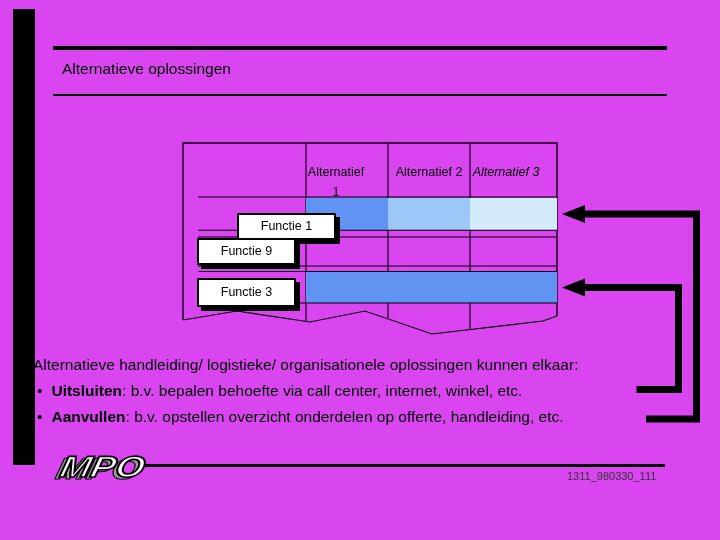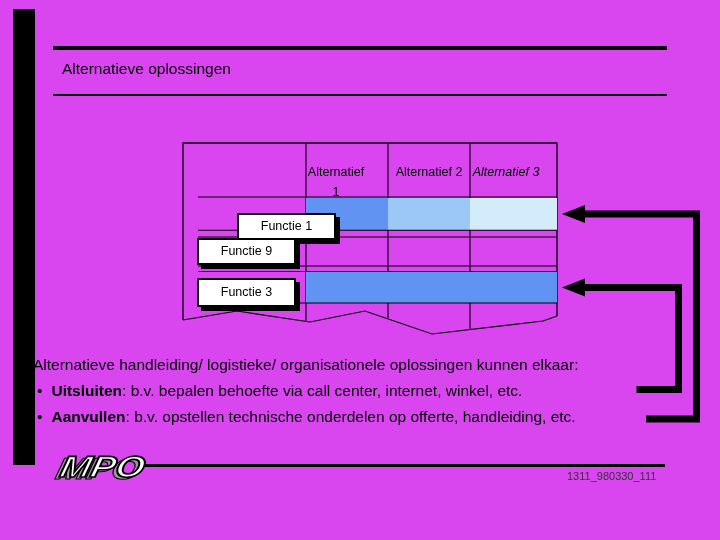--- a/index.html
+++ b/index.html
@@ -78,21 +78,21 @@
   <div class="abs colhead" style="left:388px;width:82px;">Alternatief 2</div>
   <div class="abs colhead" style="left:470px;width:72px;font-style:italic;">Alternatief 3</div>
 
   <div class="abs labelbox" style="top:213px;height:23px;line-height:23px;margin-left:40px;">Functie 1</div>
   <div class="abs labelbox" style="top:238px;height:23px;line-height:23px;">Functie 9</div>
   <div class="abs labelbox" style="top:278px;height:25px;line-height:25px;">Functie 3</div>
 
   <div class="abs" id="body-text">
     <div>Alternatieve handleiding/ logistieke/ organisationele oplossingen kunnen elkaar:</div>
     <div><span class="bullet">•</span><b>Uitsluiten</b><span>: b.v. bepalen behoefte via call center, internet, winkel, etc.</span></div>
-    <div><span class="bullet">•</span><b>Aanvullen</b><span>: b.v. opstellen technische onderdelen op offerte, handleiding, etc.</span></div>
+    <div><span class="bullet">•</span><b>Aanvullen</b><span>: b.v. opstellen overzicht onderdelen op offerte, handleiding, etc.</span></div>
   </div>
 
   <svg class="abs" width="120" height="46" style="left:42px;top:444px;z-index:5;" viewBox="0 0 120 46">
     <g transform="translate(12,0) skewX(-13)" font-family="Liberation Sans, sans-serif" font-style="italic" font-weight="bold" font-size="30">
       <text x="8.5" y="35.5" fill="#999" stroke="#000" stroke-width="1" textLength="84" lengthAdjust="spacingAndGlyphs">MPO</text>
       <text x="12" y="33" fill="#fff" stroke="#000" stroke-width="1.7" textLength="84" lengthAdjust="spacingAndGlyphs">MPO</text>
     </g>
   </svg>
   <div class="abs" id="footer-rule"></div>
   <div class="abs" id="doc-id">1311_980330_111</div>

